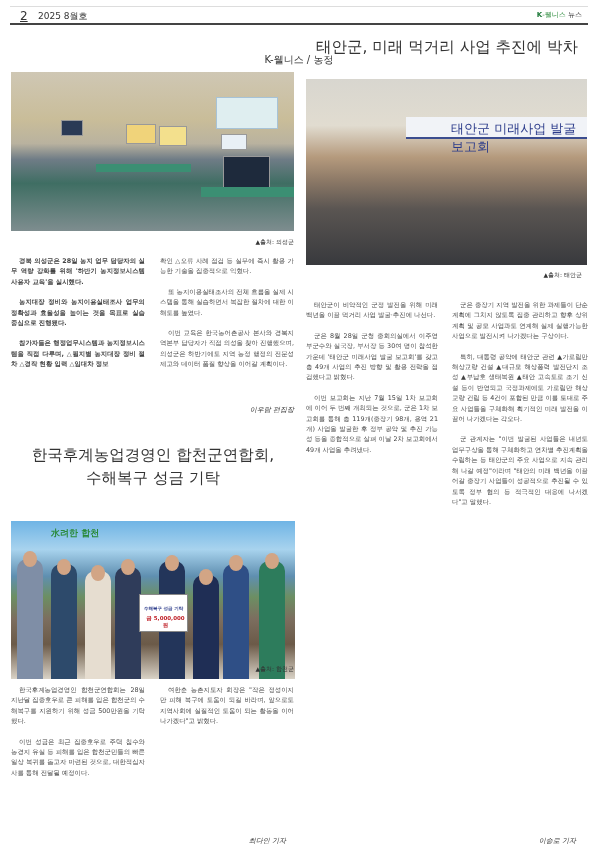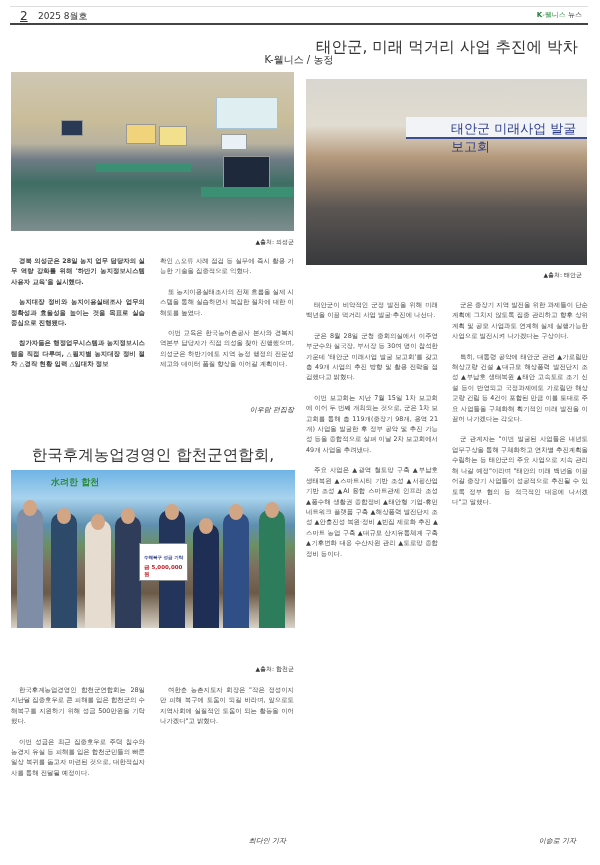--- a/index.html
+++ b/index.html
@@ -27,22 +27,22 @@
          background:linear-gradient(180deg,#cfc7b4 0%,#c9bd99 30%,#b9b29f 45%,#6f7c86 55%,#3f6e63 70%,#7e8d8f 100%); }
   .ph1 .screen { position:absolute; left:205px; top:25px; width:60px; height:30px; background:#dfeef0; border:1px solid #a7c3d7; }
   .ph1 .mon { position:absolute; width:20px; height:14px; background:#2a3a55; border:1px solid #999; }
   .ph1 .desk { position:absolute; background:#3b8f73; }
   
   .ph2 { left:306px; top:79px; width:281px; height:186px;
          background:linear-gradient(180deg,#d8d6cf 0%,#e1dcd0 25%,#b59a7d 42%,#8b7866 55%,#5a5552 70%,#38393d 100%); }
   .ph2 .banner { position:absolute; left:100px; top:38px; width:181px; height:20px; background:#f1f3f7; border-bottom:2px solid #3c4d8f; }
   .ph2 .banner span { position:absolute; left:45px; top:3px; font-size:13px; font-weight:normal; color:#2b3b8a; }
   
-  .ph3 { left:11px; top:470px; width:284px; height:158px;
-         background:linear-gradient(180deg,#6fb4e5 0%,#a8d3ee 18%,#5f8fb0 35%,#6c8f63 48%,#7c6e5f 62%,#6b5a48 78%,#d9d2c6 100%); }
+  .ph3 { left:11px; top:521px; width:284px; height:158px;
+         background:linear-gradient(180deg,#6fb4e5 0%,#a8d3ee 18%,#5f8fb0 35%,#6c8f63 48%,#7c6e5f 62%,#6b5a48 78%,#d9d2c6 100%);text-align:center; }
   .ph3 .person { position:absolute; bottom:0; width:26px; border-radius:10px 10px 0 0; }
   .ph3 .head { position:absolute; width:14px; height:16px; border-radius:50%; background:#d2a585; }
   .ph3 .board { position:absolute; left:128px; top:73px; width:47px; height:36px; background:#fff; border:1px solid #888; }
   .ph3 .board .b1 { position:absolute; left:4px; top:11px; font-size:4.5px; color:#2b3b8a; font-weight:bold; }
   .ph3 .board .b2 { position:absolute; left:4px; top:20px; font-size:5.5px; color:#c0222a; font-weight:bold; }
   .ph3 .logo { position:absolute; left:40px; top:6px; font-size:9px; color:#2a8a3a; font-weight:bold; }
 </style>
 </head>
 <body>
 
@@ -129,20 +129,19 @@
   <div class="banner">
     <span>태안군 미래사업 발굴 보고회</span>
   </div>
 </div>
 <div class="credit" style="left:470px; top:271px; width:112px;">▲출처: 태안군</div>
 
 <div class="col" style="left:306px; top:300px; width:132px;">
   <p>태안군이 비약적인 군정 발전을 위해 미래 백년을 이끌 먹거리 사업 발굴·추진에 나선다.</p>
   <p>군은 8월 28일 군청 중회의실에서 이주영 부군수와 실국장, 부서장 등 30여 명이 참석한 가운데 '태안군 미래사업 발굴 보고회'를 갖고 총 49개 사업의 추진 방향 및 활용 전략을 점검했다고 밝혔다.</p>
   <p>이번 보고회는 지난 7월 15일 1차 보고회에 이어 두 번째 개최되는 것으로, 군은 1차 보고회를 통해 총 119개(중장기 98개, 용역 21개) 사업을 발굴한 후 정부 공약 및 추진 가능성 등을 종합적으로 살펴 이날 2차 보고회에서 49개 사업을 추려냈다.</p>
-  <p>주요 사업은 ▲광역 철도망 구축 ▲부남호 생태복원 ▲스마트시티 기반 조성 ▲서핑산업 기반 조성 ▲AI 융합 스마트관제 인프라 조성 ▲풍수해 생활권 종합정비 ▲태안형 기업-휴먼네트워크 플랫폼 구축 ▲해상풍력 발전단지 조성 ▲안흥진성 복원·정비 ▲빈집 제로화 추진 ▲스마트 농업 구축 ▲대규모 산지유통체계 구축 ▲기후변화 대응 수산자원 관리 ▲도로망 종합정비 등이다.</p>
 </div>
 <div class="col" style="left:452px; top:300px; width:136px;">
   <p>군은 중장기 지역 발전을 위한 과제들이 단순 계획에 그치지 않도록 집중 관리하고 향후 상위계획 및 공모 사업과도 연계해 실제 실행가능한 사업으로 발전시켜 나가겠다는 구상이다.</p>
   <p>특히, 대통령 공약에 태안군 관련 ▲가로림만 해상교량 건설 ▲대규모 해상풍력 발전단지 조성 ▲부남호 생태복원 ▲태안 고속도로 조기 신설 등이 반영되고 국정과제에도 가로림만 해상교량 건립 등 4건이 포함된 만큼 이를 토대로 주요 사업들을 구체화해 획기적인 미래 발전을 이끌어 나가겠다는 각오다.</p>
   <p>군 관계자는 "이번 발굴된 사업들은 내년도 업무구상을 통해 구체화하고 연차별 추진계획을 수립하는 등 태안군의 주요 사업으로 지속 관리해 나갈 예정"이라며 "태안의 미래 백년을 이끌어갈 중장기 사업들이 성공적으로 추진될 수 있도록 정부 협의 등 적극적인 대응에 나서겠다"고 말했다.</p>
 </div>
 <div class="byline" style="left:452px; top:836px; width:124px;">이승로 기자</div>
 
 </body></html>

